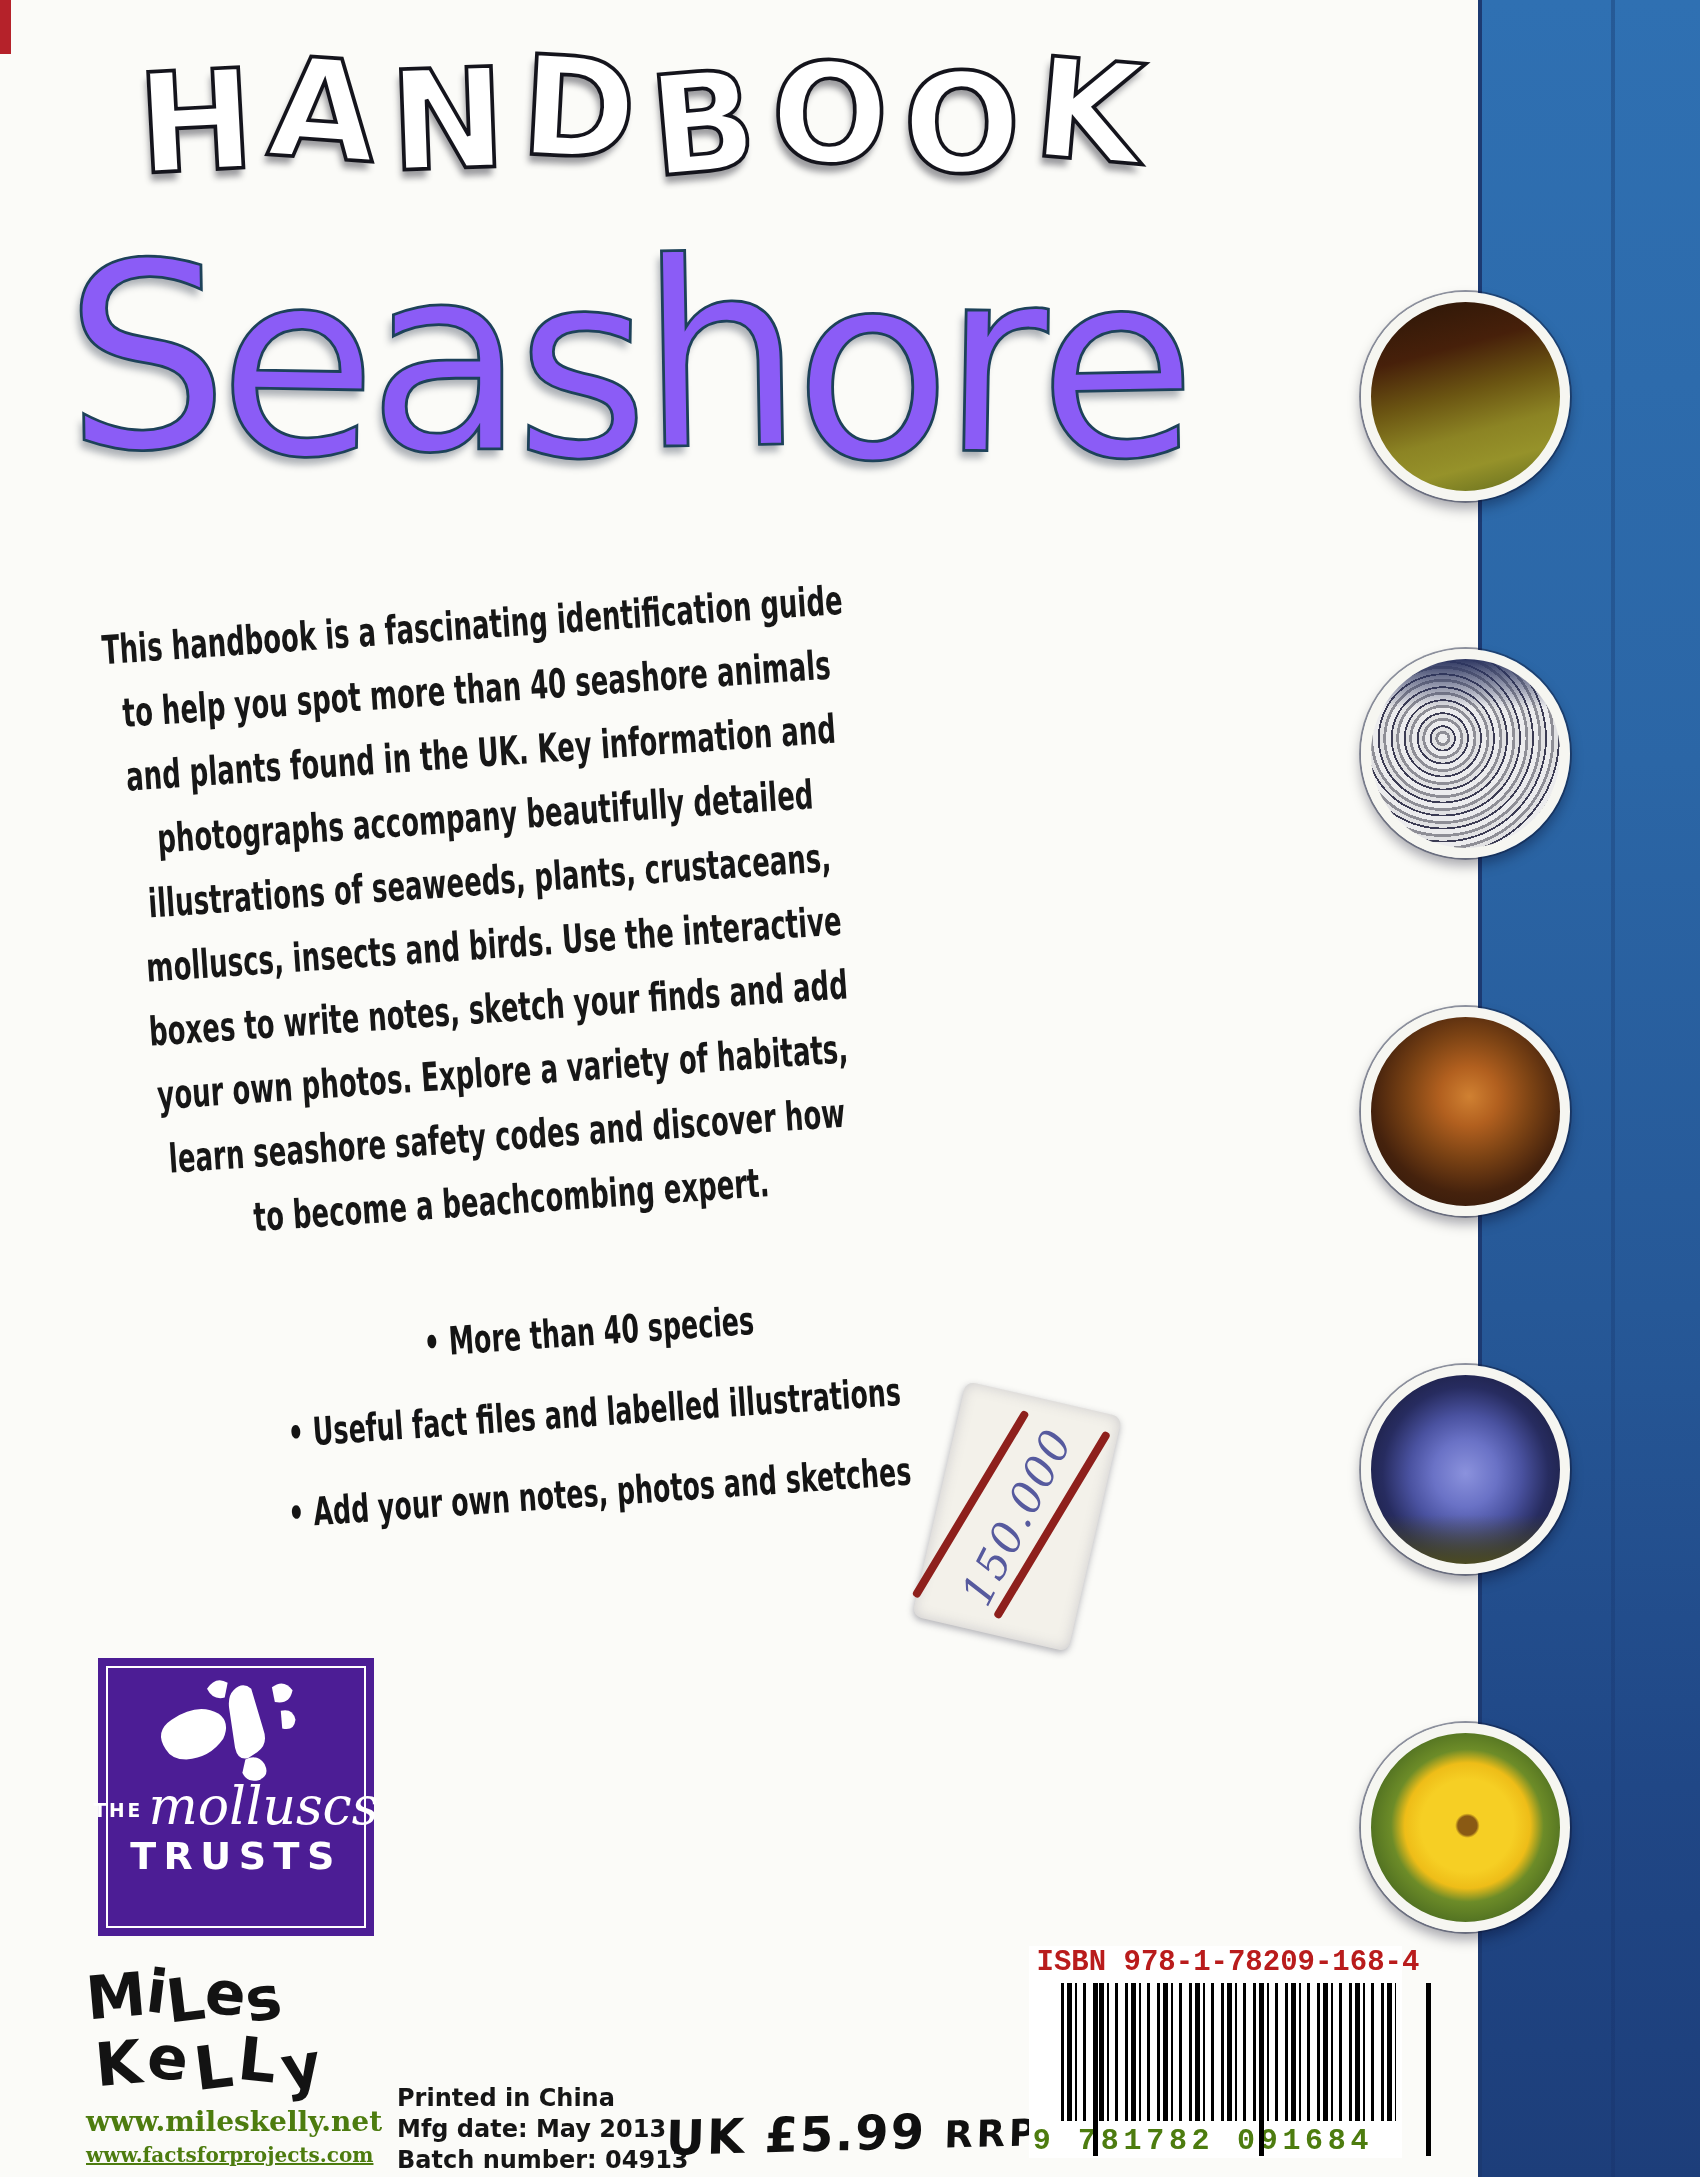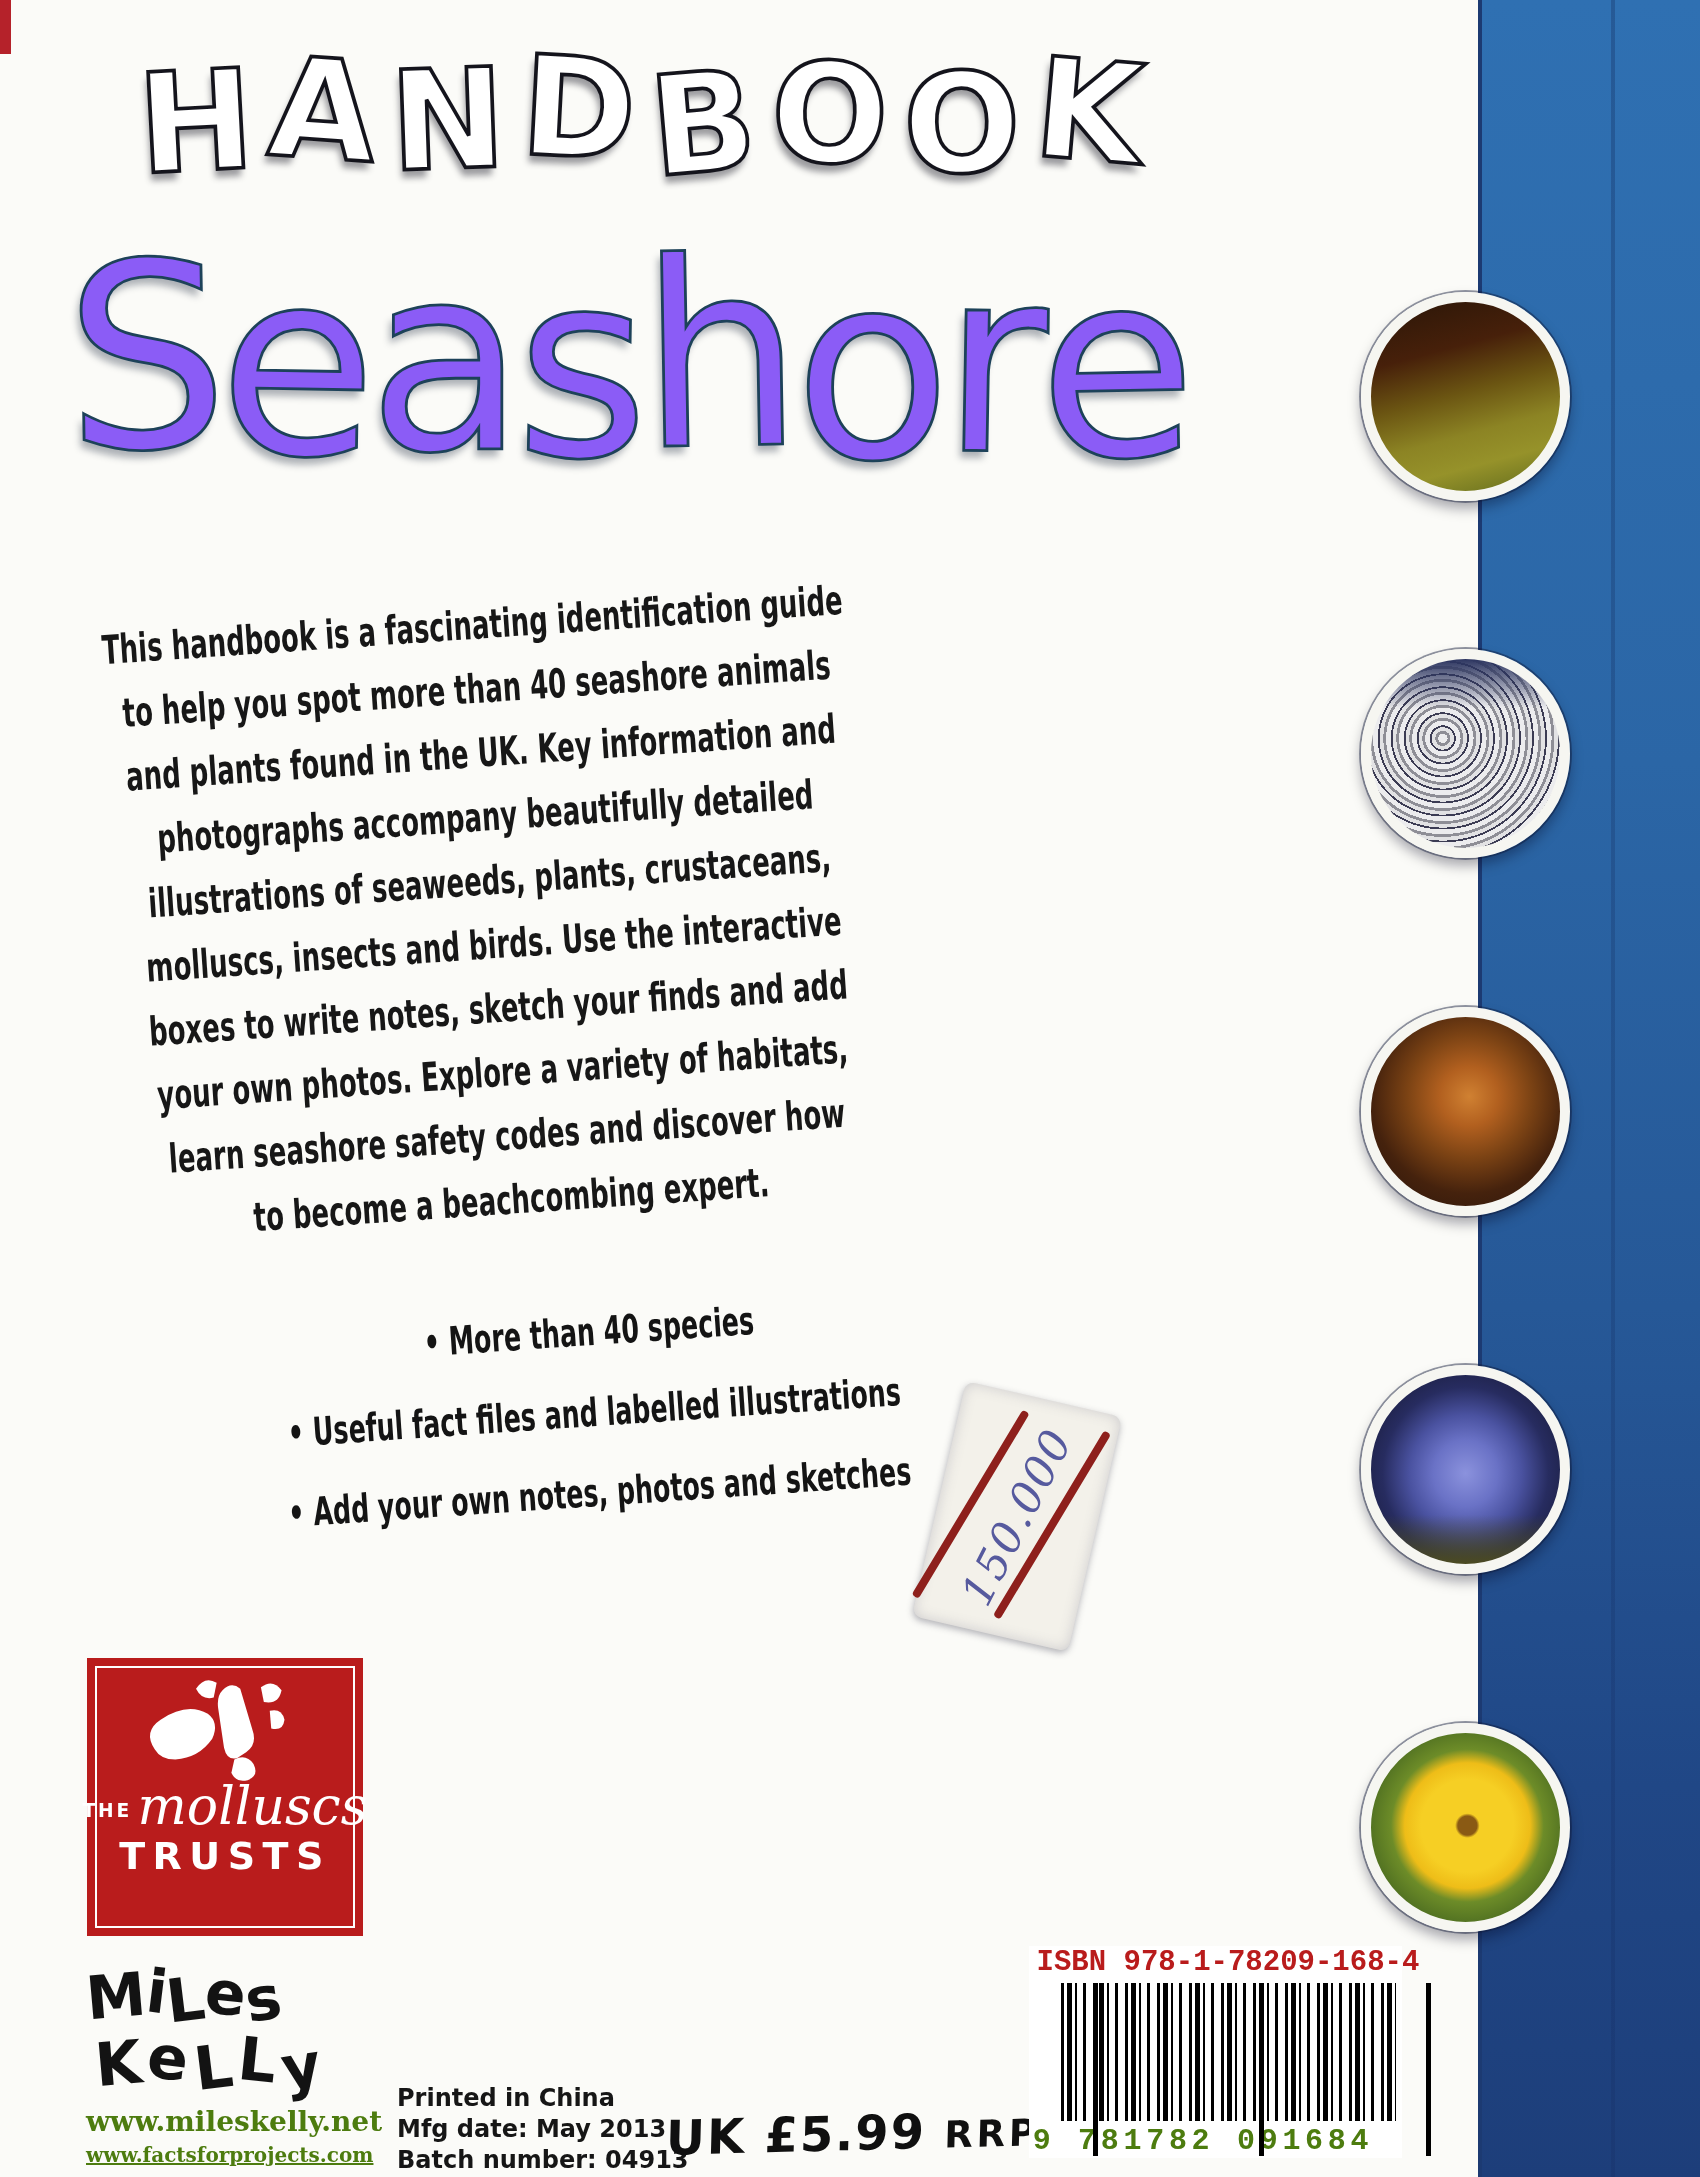--- a/index.html
+++ b/index.html
@@ -86,22 +86,22 @@
   .sticker .stripe.s2{left:112px;top:13px;transform:rotate(18deg);}
   .sticker .sticker-value{
     position:absolute;left:50%;top:50%;
     transform:translate(-50%,-50%) rotate(-76deg);
     font-family:"DejaVu Serif",serif;font-style:italic;
     font-size:43px;color:#565a9e;letter-spacing:1.9px;white-space:nowrap;
   }
 
   
   .wt-box{
-    position:absolute;left:87px;top:1658px;width:276px;height:278px;
-    background:#b91c1c;color:#ffffff;
+    position:absolute;left:98px;top:1658px;width:276px;height:278px;
+    background:#4c1d95;color:#ffffff;
   }
   .wt-inner{
     position:absolute;inset:8.4px;border:2.8px solid #ffffff;
     display:flex;flex-direction:column;align-items:center;
   }
   .wt-badger{margin-top:9.3px;}
   .wt-row{display:flex;align-items:flex-start;margin-top:-1.9px;}
   .wt-the{font-size:18.6px;letter-spacing:2.8px;margin-top:20.5px;margin-right:5.6px;font-weight:bold;}
   .wt-wildlife{font-family:"DejaVu Serif",serif;font-style:italic;font-size:52px;line-height:52px;}
   .wt-trusts{font-size:38px;letter-spacing:7.5px;margin-top:1.9px;font-weight:bold;}

